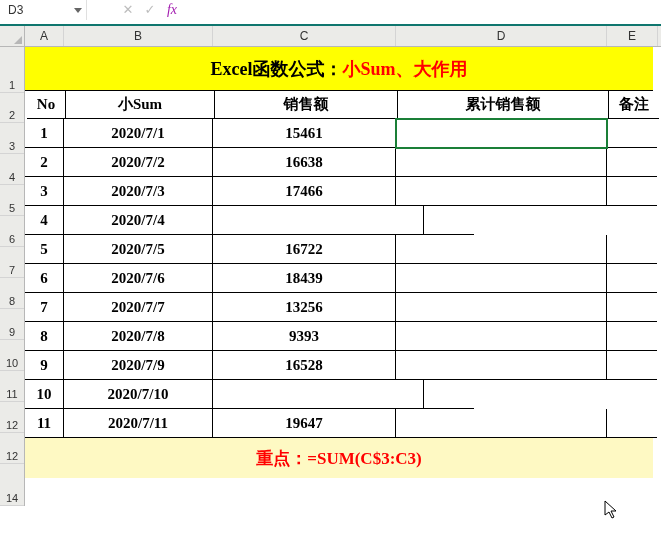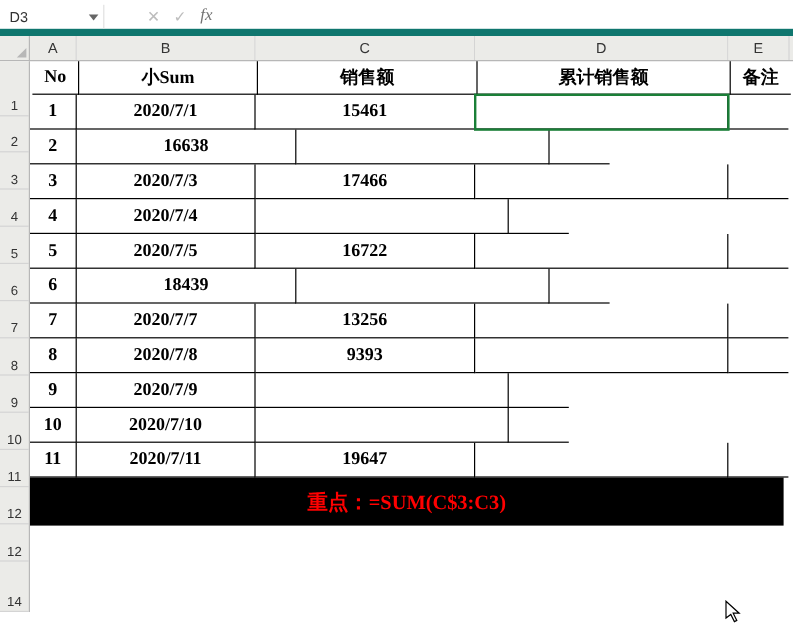--- a/index.html
+++ b/index.html
@@ -1,24 +1,24 @@
 <!DOCTYPE html>
 <html><head>
 <meta charset="utf-8">
 <style>
 html,body{margin:0;padding:0;font-family:"Microsoft YaHei",Arial,sans-serif;font-size:12px;background:#fff;color:#000}
 .wrap{width:661px;height:537px;position:relative;overflow:hidden}
 
 
-.fbar{display:flex;align-items:flex-end;height:24px;border-bottom:6px solid #0f766e;background:#fff}
+.fbar{display:flex;align-items:flex-start;height:24px;border-bottom:2px solid #0f766e;background:#fff}
 .namebox{width:78px;height:20px;line-height:20px;padding-left:8px;font-size:12px;color:#333;border-right:1px solid #e0e0e0;position:relative}
 .namebox .dd{position:absolute;right:4px;top:8px;width:0;height:0;border-left:4px solid transparent;border-right:4px solid transparent;border-top:5px solid #666}
 .fbar .gap{width:30px}
 .fbar .btn{width:22px;text-align:center;color:#bdbdbd;font-size:13px;line-height:20px}
-.fbar .fx{color:#737373;font-style:italic;font-family:"Times New Roman",serif;font-size:14px}
+.fbar .fx{color:#a21caf;font-style:italic;font-family:"Times New Roman",serif;font-size:14px}
 .fbar .formula{flex:1;height:20px;padding-left:6px}
 
 .hdr-row{display:flex;height:20px;background:#ebebe8;border-bottom:1px solid #b7b7b7}
 .corner{width:24px;border-right:1px solid #b7b7b7;background:#ebebe8;position:relative}
 .corner::after{content:"";position:absolute;right:2px;bottom:2px;width:0;height:0;border-left:8px solid transparent;border-bottom:8px solid #b7b7b7}
 .colh{border-right:1px solid #d4d4d4;text-align:center;line-height:20px;color:#333;background:#ebebe8;font-size:12px}
 .colA{width:38px}.colB{width:148px}.colC{width:182px}.colD{width:210px}.colE{width:50px}
 
 .body{display:flex}
 .rowhdrs{width:24px;background:#ebebe8;border-right:1px solid #b7b7b7}
@@ -28,21 +28,21 @@
 .r{display:flex}
 .c{border-right:1px solid #000;border-bottom:1px solid #000;display:flex;align-items:center;justify-content:center;font-weight:bold;font-size:15px;font-family:"SimSun","Times New Roman",serif}
 .cA{width:38px}.cB{width:148px}.cC{width:182px}.cD{width:210px}.cE{width:50px;border-right:none}
 
 .title-row .c{background:#ffff00;border-right:none;border-bottom:1px solid #000}
 .title-text{font-size:18px;font-weight:bold}
 .title-text .red{color:#ff0000}
 
 .hd .c{font-size:15px}
 
-.foot-row .c{background:#000000;border-right:none;border-bottom:none}
+.foot-row .c{background:#fef9c3;border-right:none;border-bottom:none}
 .foot-text{font-size:17px;font-weight:bold;color:#ff0000}
 
 
 .sel{outline:2px solid #1a7f37;outline-offset:-1px;position:relative;z-index:2}
 
 .cursor{position:absolute;left:604px;top:500px;pointer-events:none}
 .cursor svg{width:16px;height:20px}
 </style>
 </head>
 <body>
@@ -81,36 +81,42 @@
         <div class="rowh" style="height: 29px;">7</div>
         <div class="rowh" style="height: 29px;">8</div>
         <div class="rowh" style="height: 29px;">9</div>
         <div class="rowh" style="height: 29px;">10</div>
         <div class="rowh" style="height: 29px;">11</div>
         <div class="rowh" style="height: 29px;">12</div>
         <div class="rowh" style="height: 29px;">12</div>
         <div class="rowh" style="height: 40px;">14</div>
       </div>
     <div class="grid" id="grid">
+        <div class="r title-row" style="height: 44px;">
+          <div class="c" style="width: 628px;">
+            <span class="title-text"><span>Excel函数公式：</span><span class="red">小Sum、大作用</span></span>
+          </div>
+        </div>
         <div class="r hd" style="height: 28px; justify-content: center;">
           <div class="c cA">No</div>
           <div class="c cB">小Sum</div>
           <div class="c cC">销售额</div>
           <div class="c cD">累计销售额</div>
           <div class="c cE">备注</div>
         </div>
         <div class="r" style="height: 29px;">
           <div class="c cA">1</div>
           <div class="c cB">2020/7/1</div>
           <div class="c cC">15461</div>
           <div class="c cD sel"></div>
           <div class="c cE"></div>
         </div>
         <div class="r" style="height: 29px;">
           <div class="c cA">2</div>
+          <div class="c cB">2020/7/2</div>
           <div class="c cC">16638</div>
           <div class="c cD"></div>
           <div class="c cE"></div>
         </div>
         <div class="r" style="height: 29px;">
           <div class="c cA">3</div>
           <div class="c cB">2020/7/3</div>
           <div class="c cC">17466</div>
           <div class="c cD"></div>
           <div class="c cE"></div>
@@ -123,20 +129,21 @@
         </div>
         <div class="r" style="height: 29px;">
           <div class="c cA">5</div>
           <div class="c cB">2020/7/5</div>
           <div class="c cC">16722</div>
           <div class="c cD"></div>
           <div class="c cE"></div>
         </div>
         <div class="r" style="height: 29px;">
           <div class="c cA">6</div>
+          <div class="c cB">2020/7/6</div>
           <div class="c cC">18439</div>
           <div class="c cD"></div>
           <div class="c cE"></div>
         </div>
         <div class="r" style="height: 29px;">
           <div class="c cA">7</div>
           <div class="c cB">2020/7/7</div>
           <div class="c cC">13256</div>
           <div class="c cD"></div>
           <div class="c cE"></div>
@@ -144,20 +151,21 @@
         <div class="r" style="height: 29px;">
           <div class="c cA">8</div>
           <div class="c cB">2020/7/8</div>
           <div class="c cC">9393</div>
           <div class="c cD"></div>
           <div class="c cE"></div>
         </div>
         <div class="r" style="height: 29px;">
           <div class="c cA">9</div>
           <div class="c cB">2020/7/9</div>
+          <div class="c cC">16528</div>
           <div class="c cD"></div>
           <div class="c cE"></div>
         </div>
         <div class="r" style="height: 29px;">
           <div class="c cA">10</div>
           <div class="c cB">2020/7/10</div>
           <div class="c cD"></div>
           <div class="c cE"></div>
         </div>
         <div class="r" style="height: 29px;">

